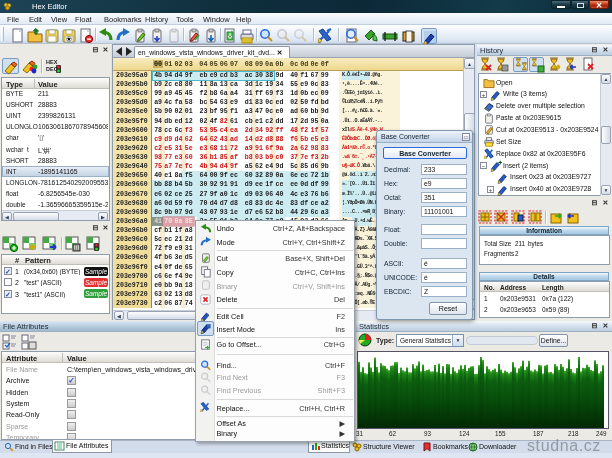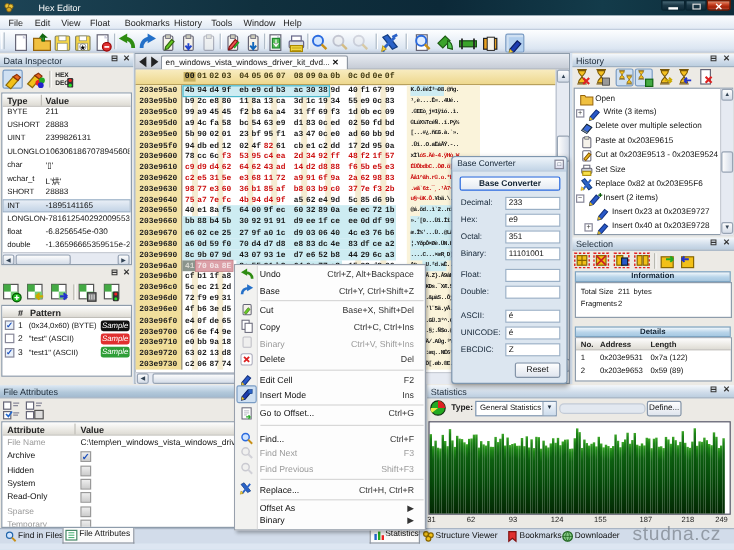--- a/index.html
+++ b/index.html
@@ -745,21 +745,20 @@
 <div class="abs" style="left:0px;top:55px;width:11px;height:22px;background:linear-gradient(90deg,#fdfdfd,#d4dce8);border:1px solid #98a4b4;border-radius:2px"></div>
 <div class="abs" style="left:0px;top:241px;width:11px;height:11px;background:linear-gradient(#fdfdfd,#d4dce8);border:1px solid #98a4b4;border-radius:2px;font-size:5px;text-align:center;line-height:10px;color:#345">▼</div>
 </div>
 <div class="abs" style="left:0;top:265px;width:350px;height:10px;background:#e6eaf2;border-top:1px solid #c8ccd4">
 <div class="abs" style="left:1px;top:0px;width:10px;height:9px;background:linear-gradient(#fdfdfd,#d4dce8);border:1px solid #98a4b4;border-radius:2px;font-size:5px;text-align:center;line-height:9px;color:#345">◀</div>
 <div class="abs" style="left:14px;top:0px;width:220px;height:9px;background:linear-gradient(#fdfdfd,#d4dce8);border:1px solid #98a4b4;border-radius:2px"></div>
 <div class="abs" style="left:338px;top:0px;width:10px;height:9px;background:linear-gradient(#fdfdfd,#d4dce8);border:1px solid #98a4b4;border-radius:2px;font-size:5px;text-align:center;line-height:9px;color:#345">▶</div>
 </div>
 </div>
 <div class="panel" style="left:0;top:44px;width:111px;height:178px">
-<div class="ttl" style="left:0;top:1px;width:111px">Data Inspector</div>
 <div class="pin" style="left:92px">⊟</div>
     <div class="pin" style="left:102px">✕</div>
 <div class="abs" style="left:2px;top:14px;width:17px;height:16px;background:#cfe0f2;border:1px solid #7a9cc4;border-radius:2px">
       <svg width="17" height="16" viewBox="0 0 17 16">
         <path d="M2 12l6-7 4 3-6 7z" fill="#f2c018" stroke="#8a6a08"></path>
         <path d="M8 5l3-2 3 2.4-2 2.6z" fill="#e86820" stroke="#8a3008"></path>
       </svg>
     </div>
 <div class="abs" style="left:21px;top:14px;width:17px;height:16px">
       <svg width="17" height="16" viewBox="0 0 17 16">
@@ -1054,21 +1053,20 @@
       </div>
 <span class="abs" style="left:31px;top:111.1px;font-size:6.8px;white-space:nowrap">Insert 0x40 at 0x203E9728</span>
 <div class="abs" style="left:121px;top:0;width:11px;height:122px;background:#e6eaf2;border-left:1px solid #c8ccd4">
 <div class="abs" style="left:0px;top:0px;width:10px;height:10px;background:linear-gradient(#fdfdfd,#d4dce8);border:1px solid #98a4b4;border-radius:2px;font-size:5px;text-align:center;line-height:9px;color:#345">▲</div>
 <div class="abs" style="left:0px;top:52px;width:10px;height:18px;background:linear-gradient(90deg,#fdfdfd,#d4dce8);border:1px solid #98a4b4;border-radius:2px"></div>
 <div class="abs" style="left:0px;top:111px;width:10px;height:10px;background:linear-gradient(#fdfdfd,#d4dce8);border:1px solid #98a4b4;border-radius:2px;font-size:5px;text-align:center;line-height:9px;color:#345">▼</div>
 </div>
 </div>
   </div>
 <div class="panel" style="left:477px;top:197px;width:135px;height:123px">
-<div class="ttl" style="left:0;top:1px;width:135px">Selection</div>
 <div class="pin" style="left:114px">⊟</div>
     <div class="pin" style="left:125px">✕</div>
 <div class="abs" style="left:1px;top:13px;width:15px;height:15px">
       <svg width="15" height="15" viewBox="0 0 15 15">
         <rect x="1" y="1" width="12" height="12" fill="none" stroke="#e02020" stroke-width="1.2" stroke-dasharray="2 1.4"></rect>
         <rect x="3" y="3" width="8" height="8" fill="#f2c018" stroke="#860"></rect>
         <path d="M3 7h8M7 3v8" stroke="#860"></path>
       </svg>
     </div>
 <div class="abs" style="left:17px;top:13px;width:15px;height:15px">
@@ -1354,21 +1352,21 @@
       </svg>
     </div>
 <span class="abs" style="left:20.5px;top:3.2px;font-size:7.3px;color:#111">Undo</span>
 <span class="abs" style="right:9px;top:3.2px;font-size:7.3px;color:#333">Ctrl+Z, Alt+Backspace</span>
 <div class="abs" style="left:4px;top:15.399999999999999px;width:11px;height:11px">
       <svg width="11" height="11" viewBox="0 0 13 13">
         <path d="M2 11c0-4 2.5-6 6.5-6" fill="none" stroke="#2470c8" stroke-width="2.6"></path>
         <path d="M7 1v7l6-3.5z" fill="#2470c8"></path>
       </svg>
     </div>
-<span class="abs" style="left:20.5px;top:16.7px;font-size:7.3px;color:#111">Base</span>
+<span class="abs" style="left:20.5px;top:16.7px;font-size:7.3px;color:#111">Mode</span>
 <span class="abs" style="right:9px;top:16.7px;font-size:7.3px;color:#333">Ctrl+Y, Ctrl+Shift+Z</span>
 <div class="abs" style="left:21px;top:29.2px;width:136px;height:1px;background:#d8d8d8"></div>
 <div class="abs" style="left:4px;top:32.0px;width:11px;height:11px">
       <svg width="11" height="11" viewBox="0 0 13 13">
         <rect x="3" y="1" width="8" height="10" rx="1" fill="#f5f2ea" stroke="#667"></rect>
         <path d="M4 9l4-5 2 1.6-4 5z" fill="#6c2" stroke="#361" stroke-width="0.6"></path>
       </svg>
     </div>
 <span class="abs" style="left:20.5px;top:33.3px;font-size:7.3px;color:#111">Cut</span>
 <span class="abs" style="right:9px;top:33.3px;font-size:7.3px;color:#333">Base+X, Shift+Del</span>

